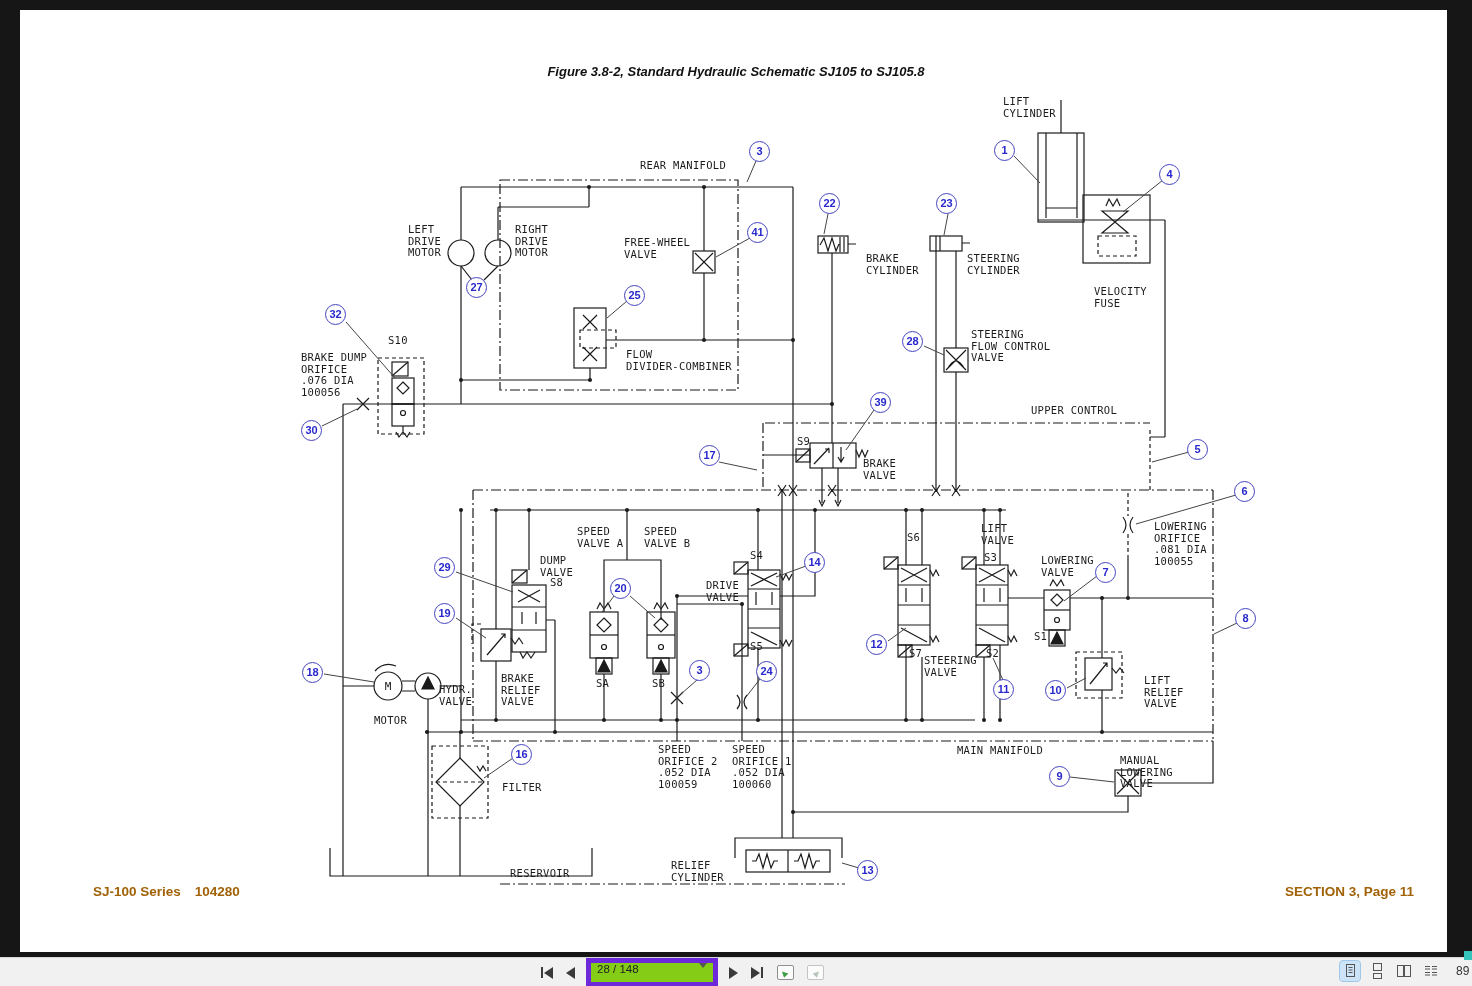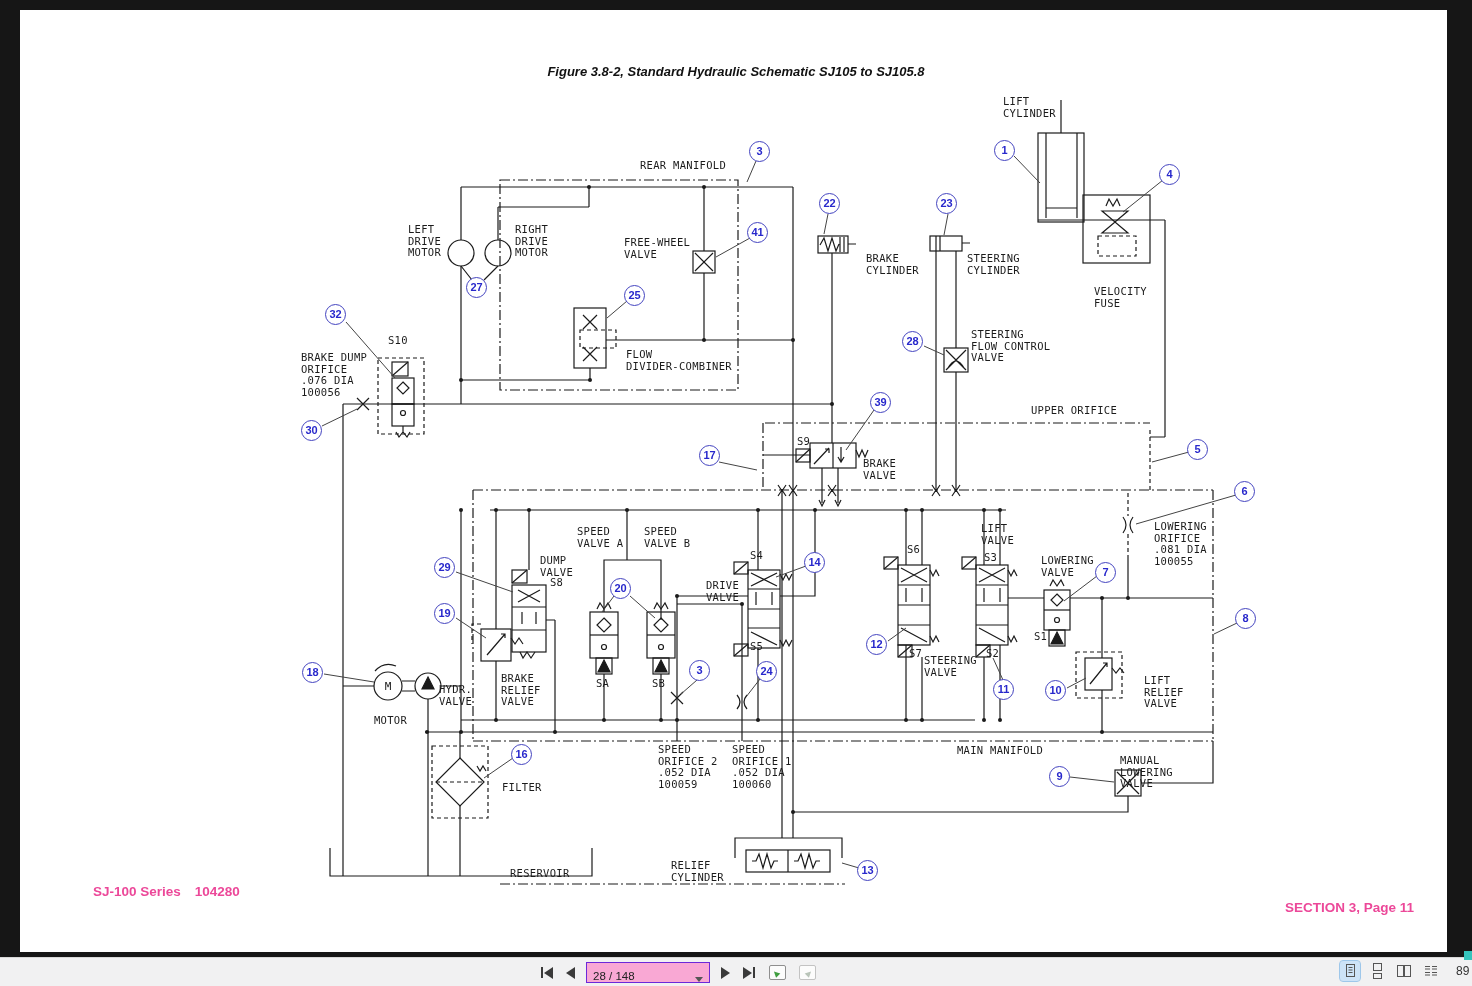--- a/index.html
+++ b/index.html
@@ -6,32 +6,32 @@
   body{width:1472px;height:986px;background:#161616;position:relative;overflow:hidden;
        font-family:"Liberation Sans",sans-serif;}
   .page{position:absolute;left:20px;top:10px;width:1427px;height:942px;background:#ffffff;}
   svg.schem{position:absolute;left:0;top:0;width:1472px;height:952px;pointer-events:none;}
   .title{position:absolute;left:0;top:64px;width:1472px;text-align:center;
          font:italic bold 13px "Liberation Sans",sans-serif;color:#111;}
   .lbl{position:absolute;font:10.5px/11.5px "DejaVu Sans Mono",monospace;color:#1b1b1b;
        white-space:pre-line;letter-spacing:.3px;}
   .balloon{position:absolute;width:19px;height:19px;border:1.5px solid #4444c0;border-radius:50%;
            background:#fff;color:#2828cc;font:bold 11px/19px "Liberation Sans",sans-serif;text-align:center;}
-  .footer{position:absolute;font:bold 13.5px "Liberation Sans",sans-serif;color:#ec4899;text-align:center;}
+  .footer{position:absolute;font:bold 13.5px "Liberation Sans",sans-serif;color:#a16207;text-align:center;}
   .f-left{left:93px;top:884px;} .f-left b{margin-left:14px;}
-  .f-right{left:1285px;top:884px;margin-top:16px;}
+  .f-right{left:1285px;top:884px;}
   
   .toolbar{position:absolute;left:0;top:957px;width:1472px;height:29px;background:#f1f1f2;
            border-top:1px solid #d8d8d8;}
   .nav{position:absolute;left:538px;top:0;height:29px;display:flex;align-items:center;gap:9px;}
   .navbtn{background:none;border:none;padding:2px;display:flex;align-items:center;cursor:pointer;}
   .tl{width:0;height:0;border-top:6px solid transparent;border-bottom:6px solid transparent;border-right:9px solid #3a3a3a;}
   .tr{width:0;height:0;border-top:6px solid transparent;border-bottom:6px solid transparent;border-left:9px solid #3a3a3a;}
   .vbar{width:2px;height:11px;background:#3a3a3a;margin:0 1px;}
-  .pagebox{width:110px;height:19px;background:#f9a8d4;border:1px solid #6d28d9;display:flex;align-items:flex-end;
+  .pagebox{width:110px;height:19px;background:#84cc16;border:5px solid #6d28d9;display:flex;align-items:flex-start;
            justify-content:space-between;padding:0 6px;font:11.5px "Liberation Sans",sans-serif;color:#222;cursor:text;}
   .caret{width:0;height:0;border-left:4px solid transparent;border-right:4px solid transparent;border-top:5px solid #555;}
   .vicon{width:15px;height:13px;border:1px solid #8f8f8f;border-radius:2px;background:#fcfcfc;position:relative;}
   .vicon.prev::after{content:"";position:absolute;left:2px;top:2px;border:3px solid transparent;border-bottom:6px solid #3f9e3f;transform:rotate(-45deg);}
   .vicon.next{border-color:#c3c3c3;}
   .vicon.next::after{content:"";position:absolute;right:2px;top:2px;border:3px solid transparent;border-bottom:6px solid #b9c4b9;transform:rotate(45deg);}
   .views{position:absolute;left:1340px;top:3px;display:flex;align-items:center;gap:7px;}
   .licon{padding:2px;border-radius:3px;background:none;border:none;cursor:pointer;display:flex;}
   .licon.active{background:#cde3f7;outline:1px solid #9ec7ea;}
   .zoomtxt{position:absolute;left:1456px;top:6px;font:12px "Liberation Sans",sans-serif;color:#333;}
@@ -321,42 +321,42 @@
 <div class="lbl" style="left:626px;top:349px">FLOW
 DIVIDER-COMBINER</div>
 <div class="lbl" style="left:388px;top:335px">S10</div>
 <div class="lbl" style="left:301px;top:352px">BRAKE DUMP
 ORIFICE
 .076 DIA
 100056</div>
 <div class="lbl" style="left:971px;top:329px">STEERING
 FLOW CONTROL
 VALVE</div>
-<div class="lbl" style="left:1031px;top:405px">UPPER ORIFICE</div>
+<div class="lbl" style="left:1031px;top:405px">UPPER CONTROL</div>
 <div class="lbl" style="left:797px;top:436px">S9</div>
 <div class="lbl" style="left:863px;top:458px">BRAKE
 VALVE</div>
 <div class="lbl" style="left:1154px;top:521px">LOWERING
 ORIFICE
 .081 DIA
 100055</div>
 <div class="lbl" style="left:577px;top:526px">SPEED
 VALVE A</div>
 <div class="lbl" style="left:644px;top:526px">SPEED
 VALVE B</div>
 <div class="lbl" style="left:540px;top:555px">DUMP
 VALVE</div>
 <div class="lbl" style="left:550px;top:577px">S8</div>
 <div class="lbl" style="left:706px;top:580px">DRIVE
 VALVE</div>
 <div class="lbl" style="left:750px;top:550px">S4</div>
 <div class="lbl" style="left:750px;top:641px">S5</div>
 <div class="lbl" style="left:981px;top:523px">LIFT
 VALVE</div>
-<div class="lbl" style="left:907px;top:544px">S6</div>
+<div class="lbl" style="left:907px;top:532px">S6</div>
 <div class="lbl" style="left:984px;top:552px">S3</div>
 <div class="lbl" style="left:1041px;top:555px">LOWERING
 VALVE</div>
 <div class="lbl" style="left:909px;top:648px">S7</div>
 <div class="lbl" style="left:986px;top:648px">S2</div>
 <div class="lbl" style="left:1034px;top:631px">S1</div>
 <div class="lbl" style="left:924px;top:655px">STEERING
 VALVE</div>
 <div class="lbl" style="left:439px;top:684px">HYDR.
 VALVE</div>

